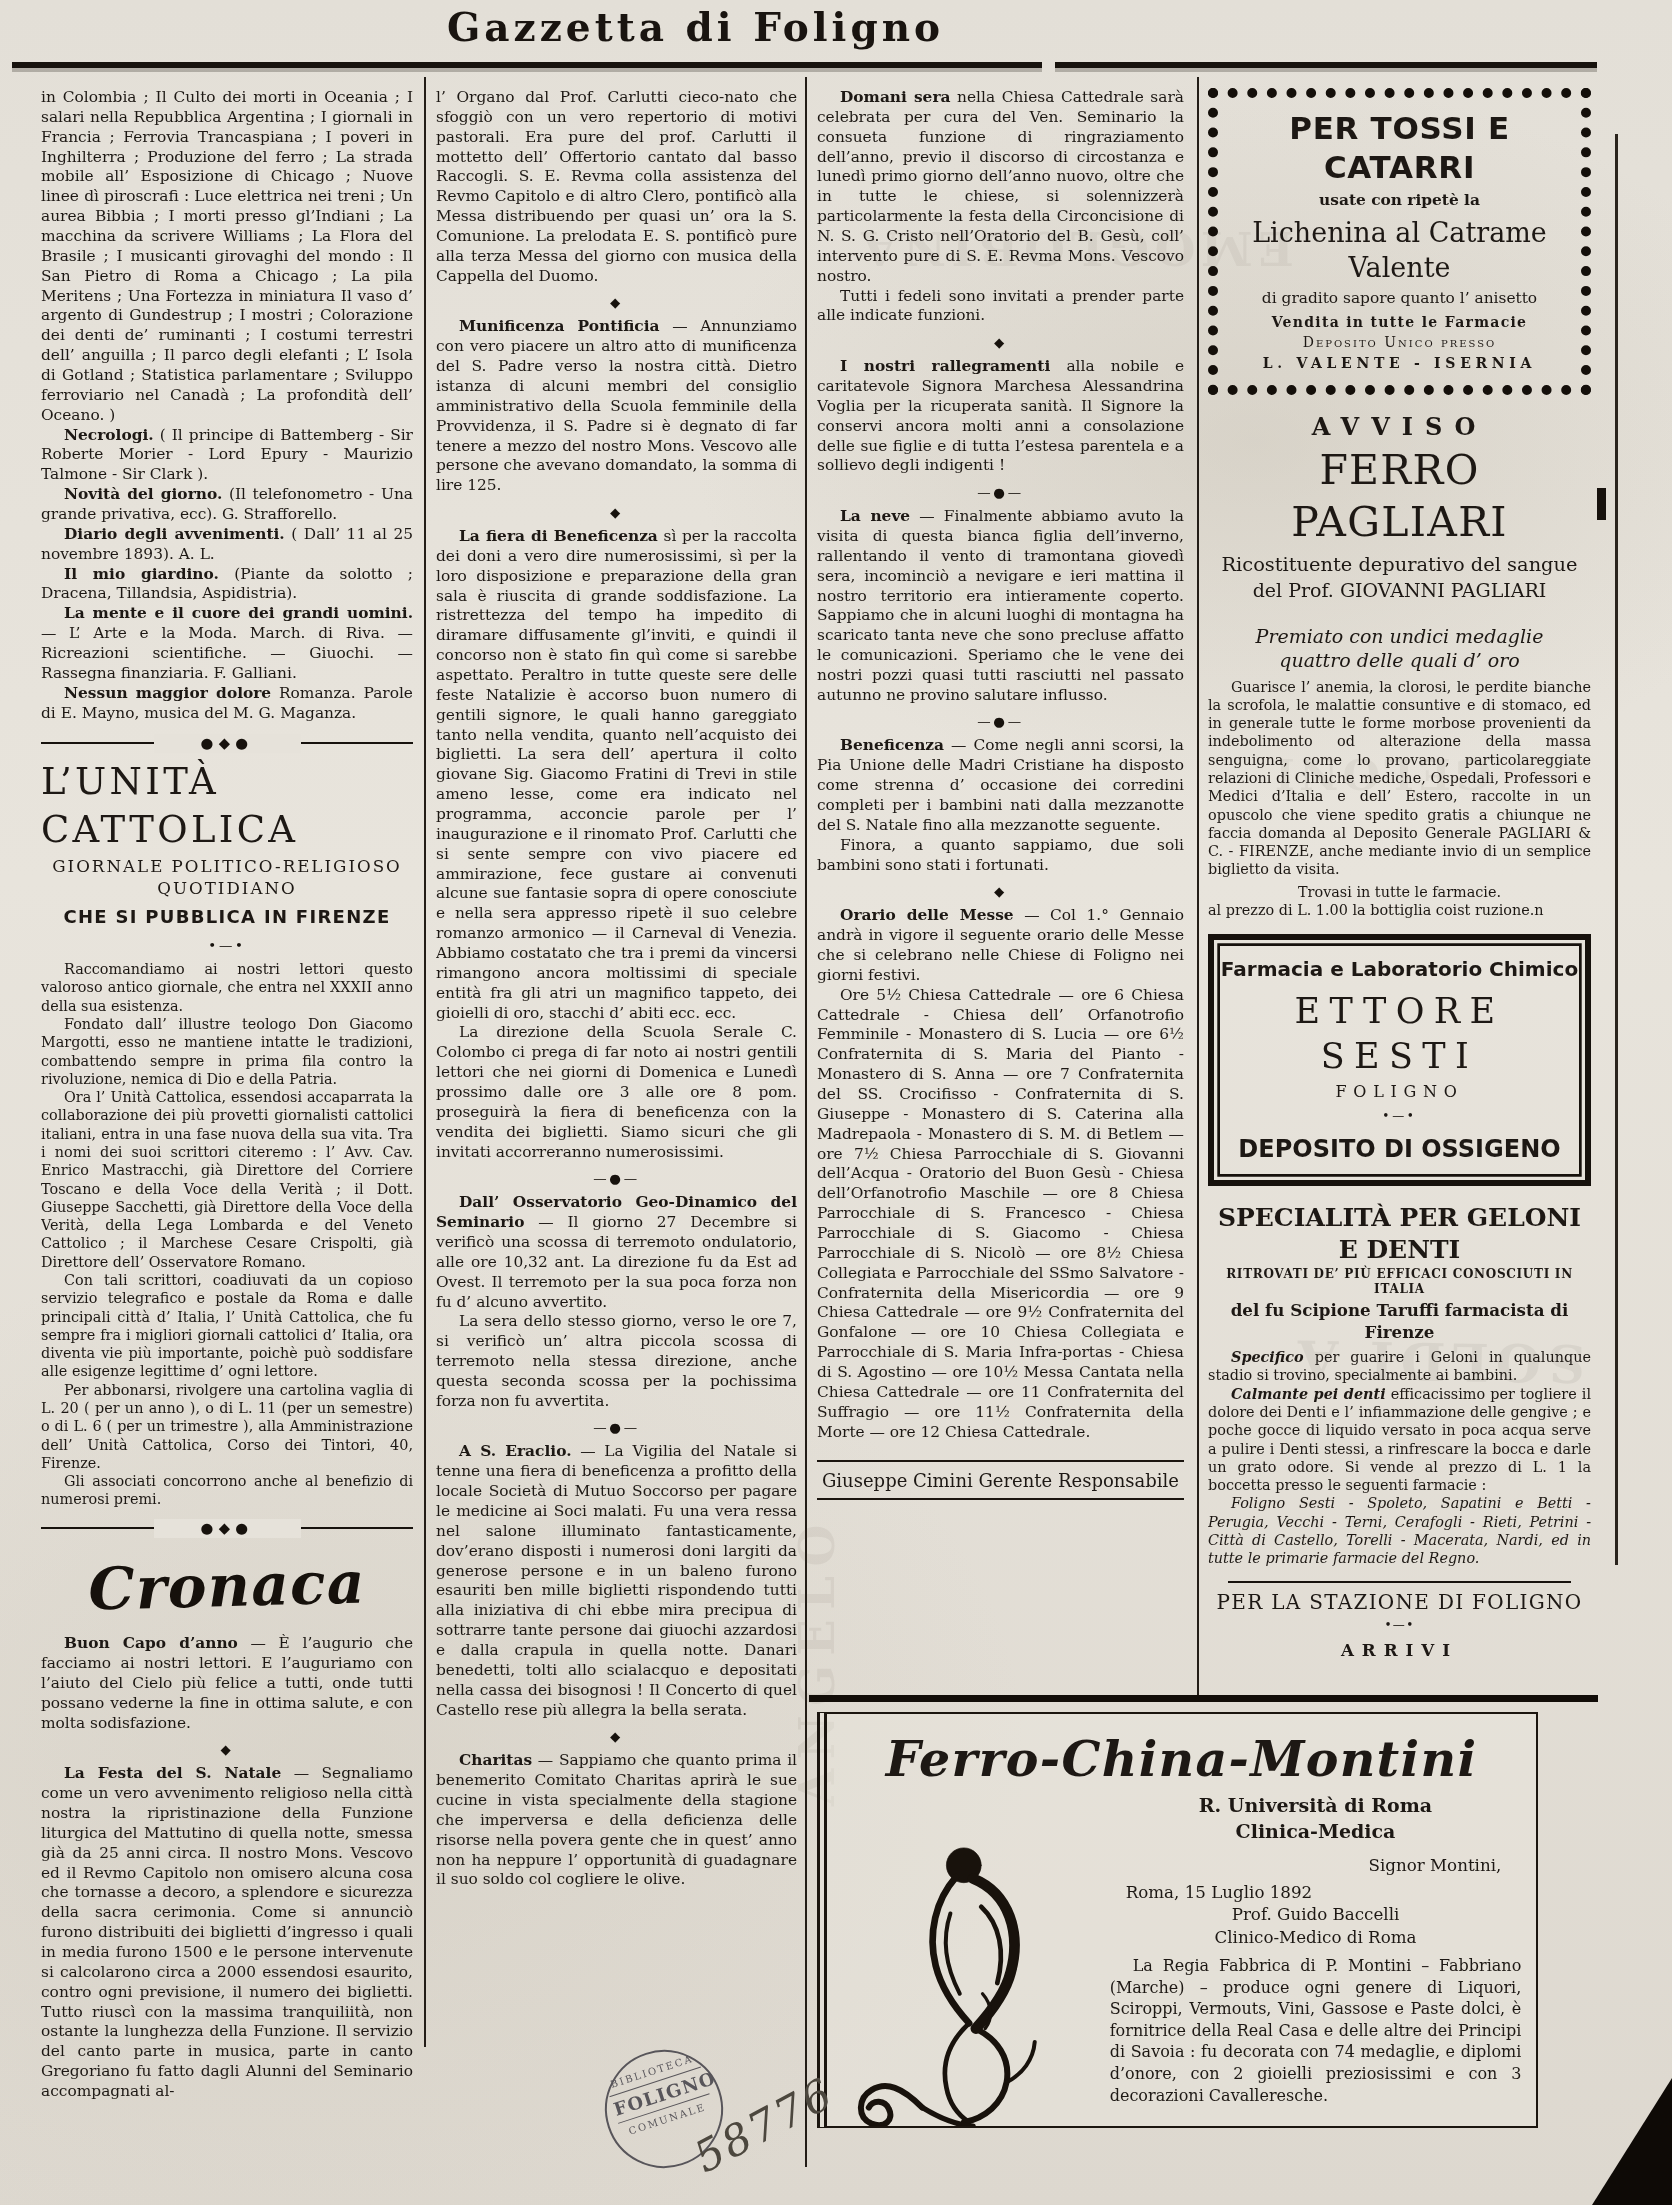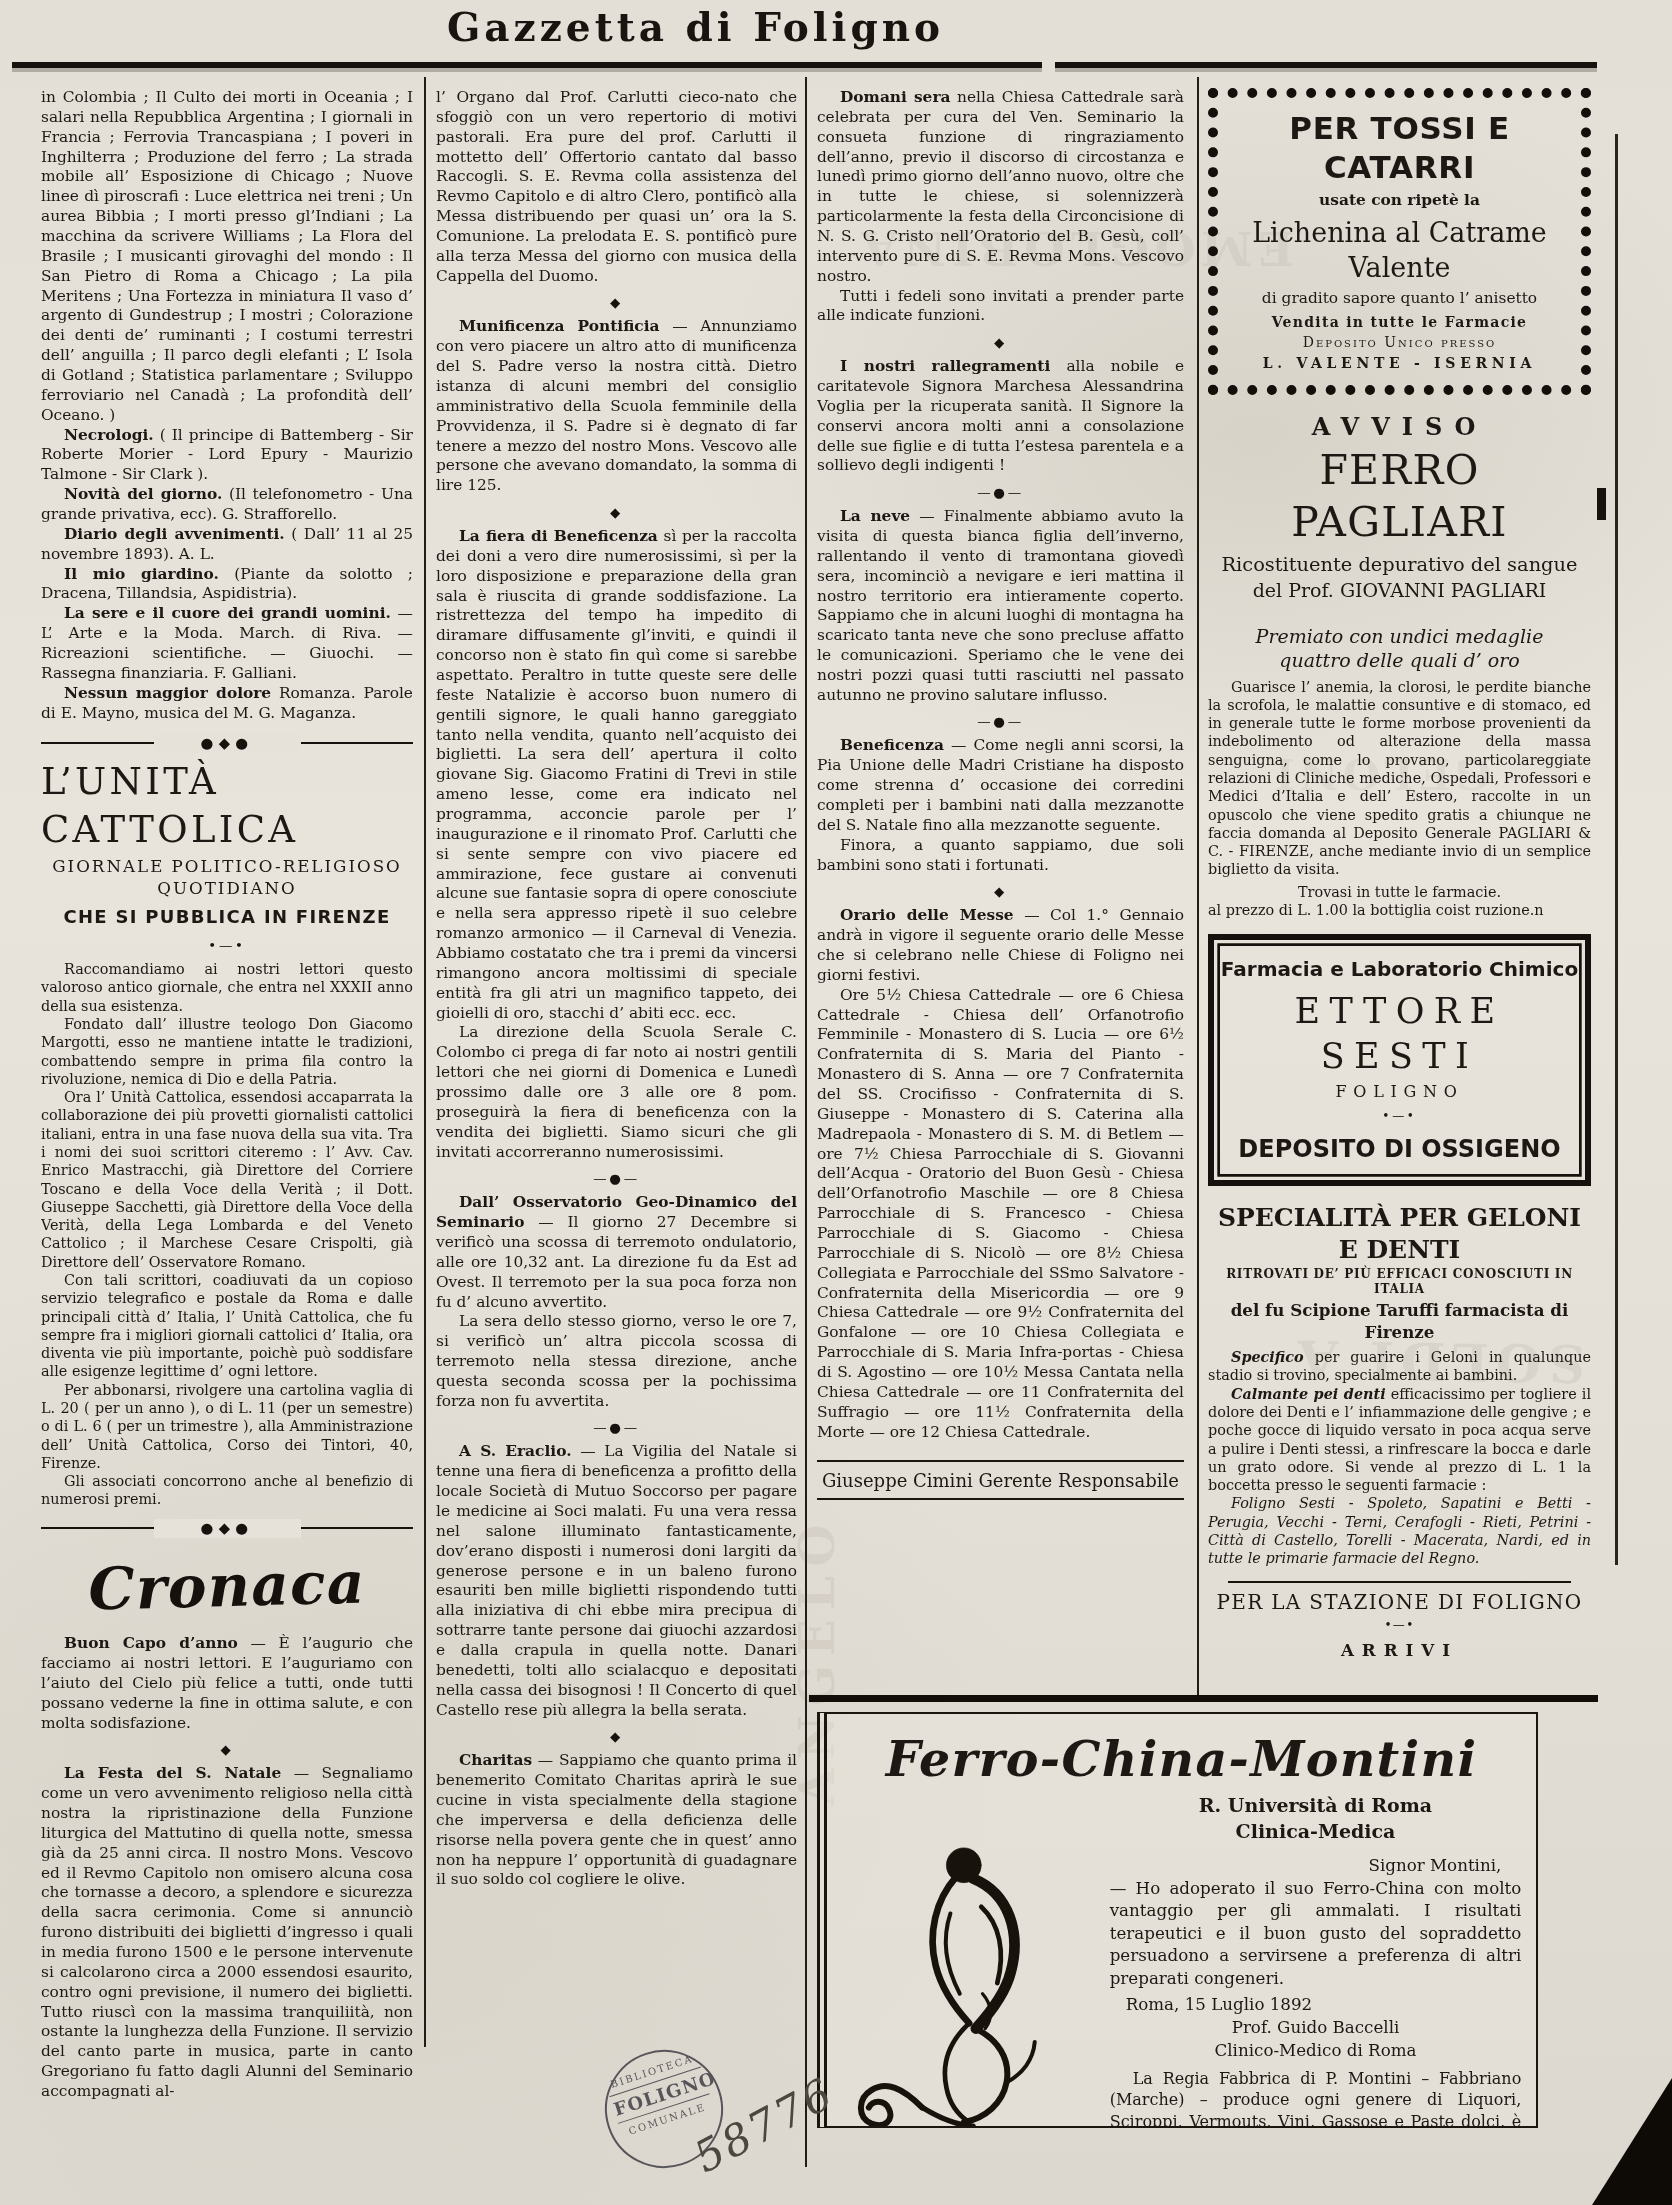--- a/index.html
+++ b/index.html
@@ -131,21 +131,21 @@
   <div class="ghost g2">GELONI</div>
   <div class="ghost g3">SOLDI A</div>
   <div class="ghost g4">ANGELO</div>
 
   <section class="col" id="col1">
     <p class="noind">in Colombia ; Il Culto dei morti in Oceania ; I salari nella Repubblica Argentina ; I giornali in Francia ; Ferrovia Trancaspiana ; I poveri in Inghilterra ; Produzione del ferro ; La strada mobile all’ Esposizione di Chicago ; Nuove linee dì piroscrafi : Luce elettrica nei treni ; Un aurea Bibbia ; I morti presso gl’Indiani ; La macchina da scrivere Williams ; La Flora del Brasile ; I musicanti girovaghi del mondo : Il San Pietro di Roma a Chicago ; La pila Meritens ; Una Fortezza in miniatura Il vaso d’ argento di Gundestrup ; I mostri ; Colorazione dei denti de’ ruminanti ; I costumi terrestri dell’ anguilla ; Il parco degli elefanti ; L’ Isola di Gotland ; Statistica parlamentare ; Sviluppo ferroviario nel Canadà ; La profondità dell’ Oceano. )</p>
     <p><span class="lead">Necrologi.</span> <span>( Il principe di Battemberg - Sir Roberte Morier - Lord Epury - Maurizio Talmone - Sir Clark ).</span></p>
     <p><span class="lead">Novità del giorno.</span> <span>(Il telefonometro - Una grande privativa, ecc). G. Strafforello.</span></p>
     <p><span class="lead">Diario degli avvenimenti.</span> <span>( Dall’ 11 al 25 novembre 1893). A. L.</span></p>
     <p><span class="lead">Il mio giardino.</span> <span>(Piante da solotto ; Dracena, Tillandsia, Aspidistria).</span></p>
-    <p><span class="lead">La sere e il cuore dei grandi uomini.</span> <span>— L’ Arte e la Moda. March. di Riva. — Ricreazioni scientifiche. — Giuochi. — Rassegna finanziaria. F. Galliani.</span></p>
+    <p><span class="lead">La mente e il cuore dei grandi uomini.</span> <span>— L’ Arte e la Moda. March. di Riva. — Ricreazioni scientifiche. — Giuochi. — Rassegna finanziaria. F. Galliani.</span></p>
     <p><span class="lead">Nessun maggior dolore</span> <span>Romanza. Parole di E. Mayno, musica del M. G. Maganza.</span></p>
 
     <div class="flourish">
         <span>●◆●</span>
       </div>
 
     <div>
       <div class="unita-title">L’UNITÀ CATTOLICA</div>
       <div class="unita-sub1">GIORNALE POLITICO-RELIGIOSO QUOTIDIANO</div>
       <div class="unita-sub2">CHE SI PUBBLICA IN FIRENZE</div>
@@ -271,21 +271,20 @@
             <path d="M120 470 C 146 486, 170 496, 196 498" stroke-width="8"></path>
             <path d="M150 500 L 260 500 M 140 512 L 270 512" stroke-width="4"></path>
             <path d="M210 300 C 224 316, 226 336, 214 352" stroke-width="5"></path>
           </g>
         </svg>
       </div>
       <div class="montini-txt">
         <p class="montini-org">R. Università di Roma</p>
         <p class="montini-org">Clinica-Medica</p>
         <p class="montini-sal">Signor Montini,</p>
-        <p class="noind">— Ho adoperato il suo Ferro-China con molto vantaggio per gli ammalati. I risultati terapeutici e il buon gusto del sopraddetto persuadono a servirsene a preferenza di altri preparati congeneri.</p>
         <p class="montini-date">Roma, 15 Luglio 1892</p>
         <p class="montini-sig">Prof. Guido Baccelli</p>
         <p class="montini-sig">Clinico-Medico di Roma</p>
         <p class="montini-factory">La Regia Fabbrica di P. Montini – Fabbriano (Marche) – produce ogni genere di Liquori, Sciroppi, Vermouts, Vini, Gassose e Paste dolci, è fornitrice della Real Casa e delle altre dei Principi di Savoia : fu decorata con 74 medaglie, e diplomi d’onore, con 2 gioielli preziosissimi e con 3 decorazioni Cavalleresche.</p>
       </div>
     </div>
   </div>
 
   <div class="stamp">
     <div class="arc">BIBLIOTECA</div>

